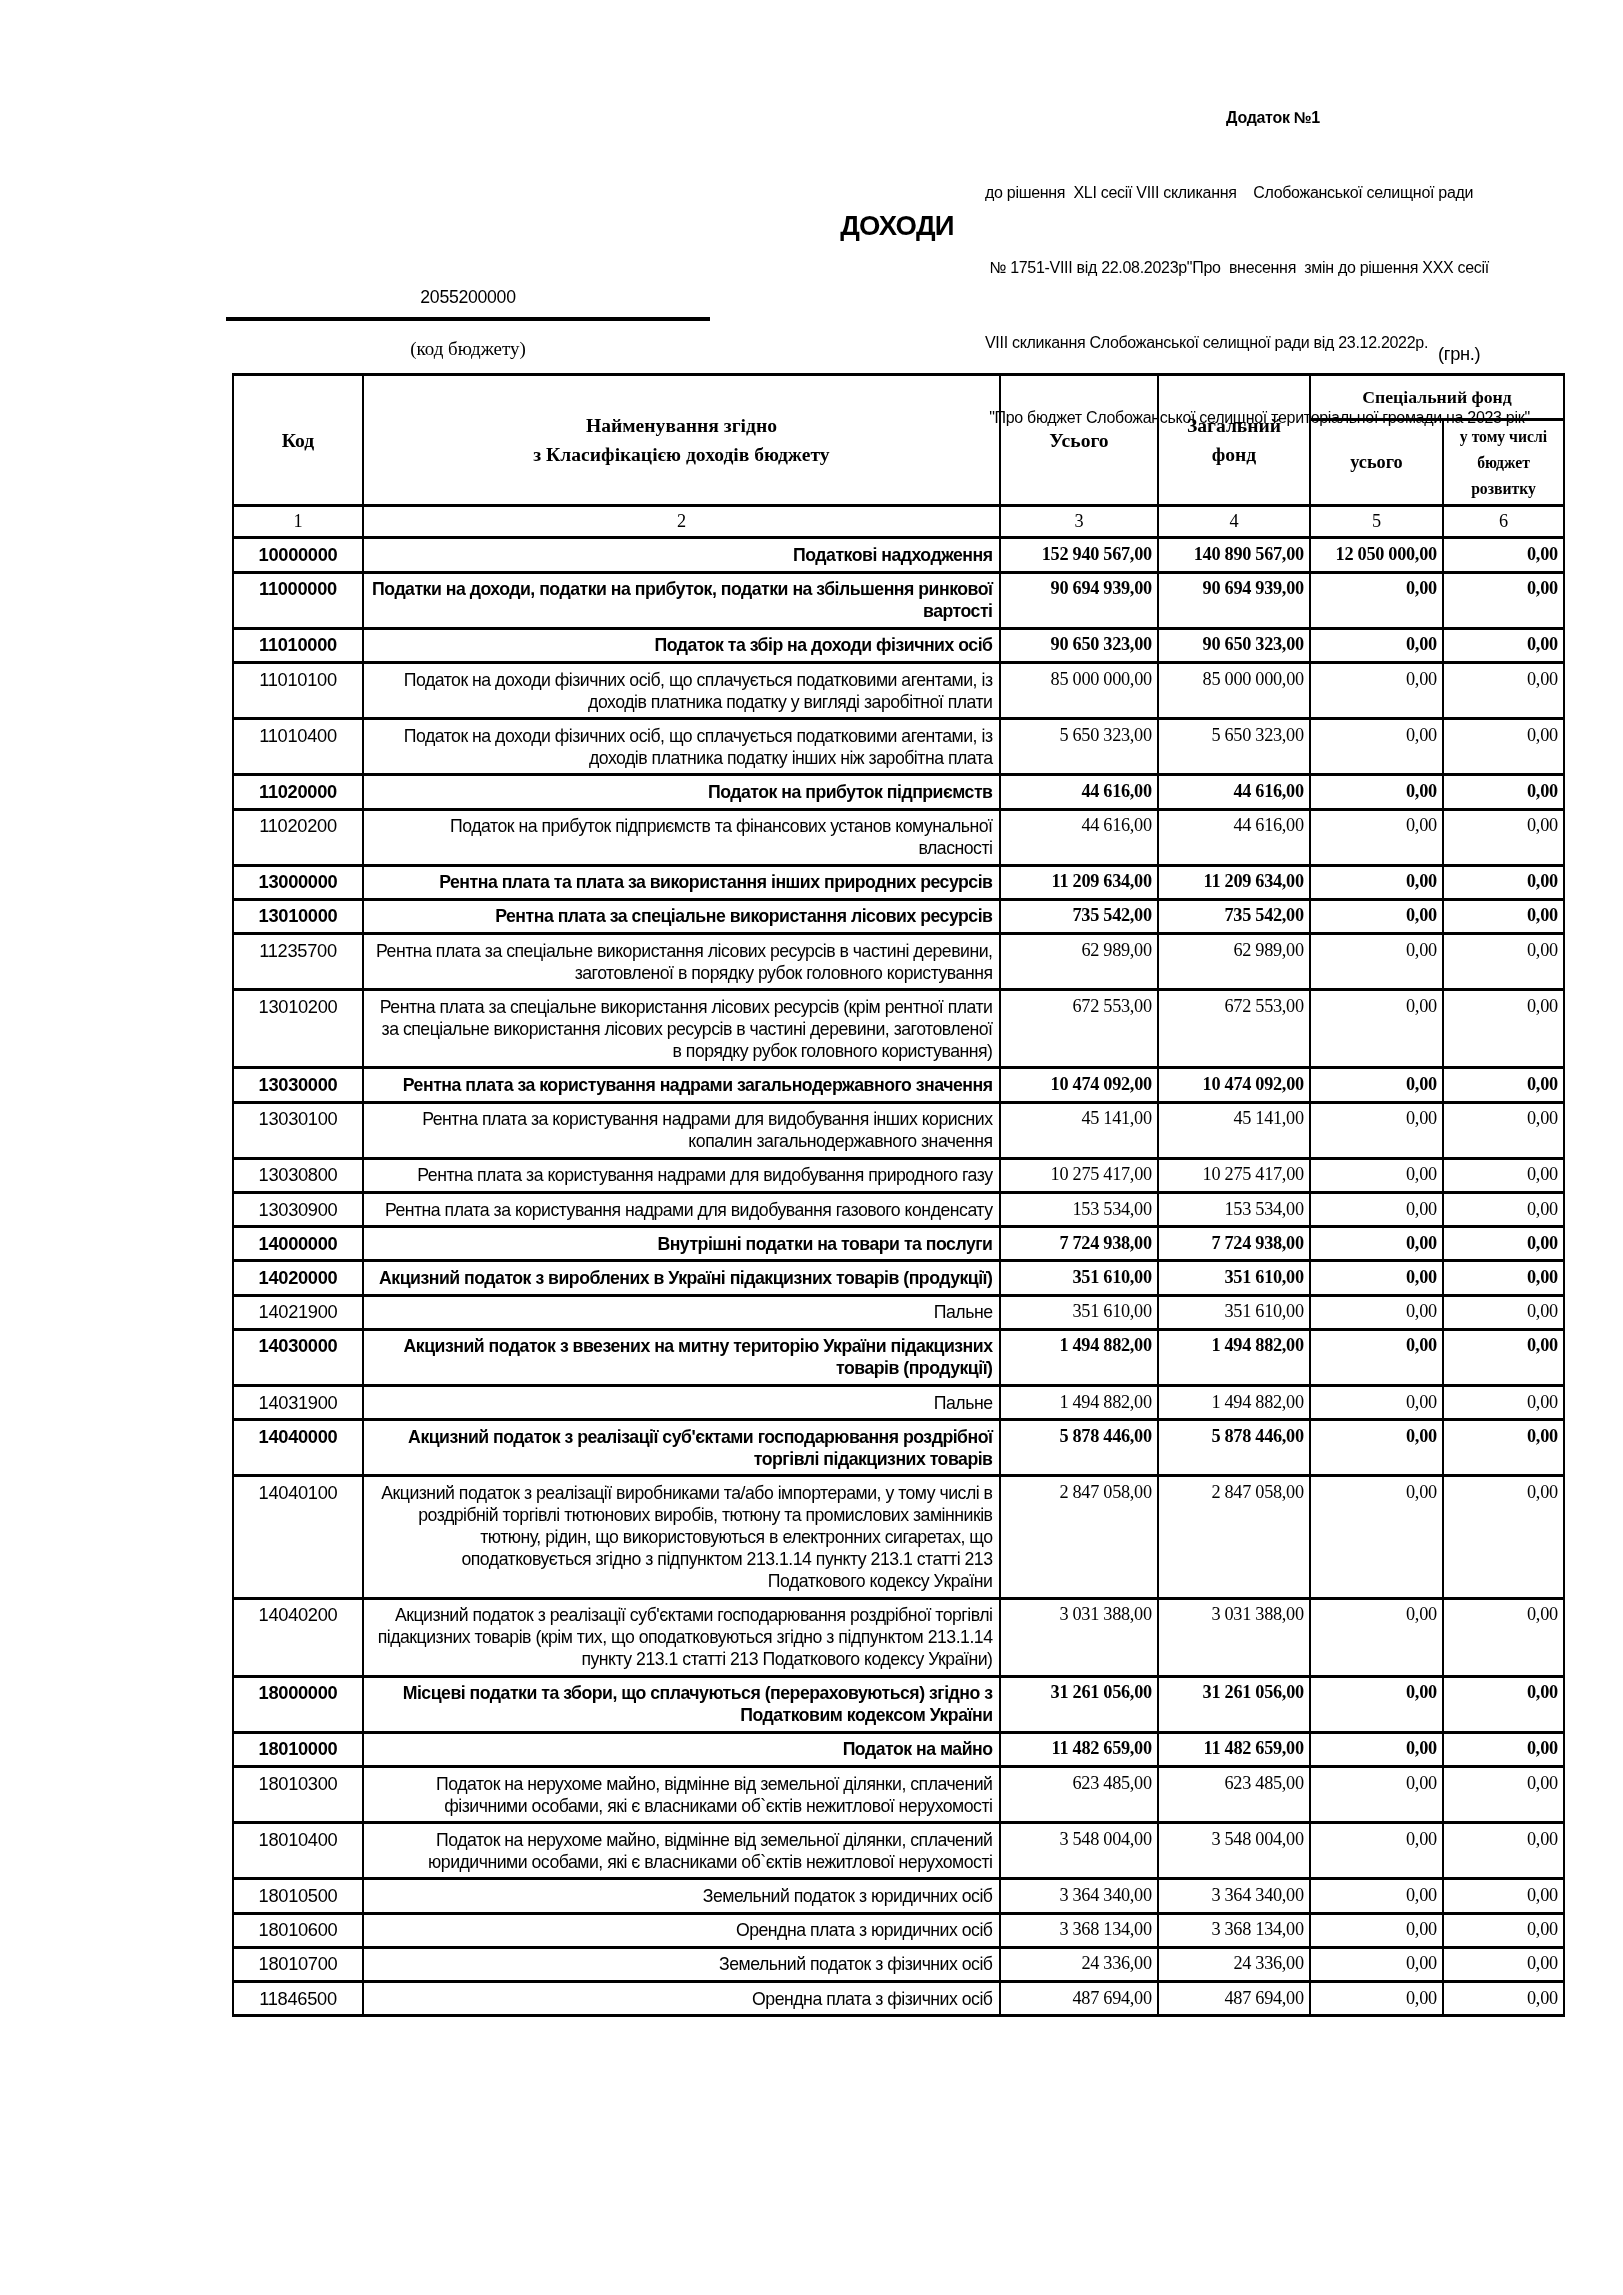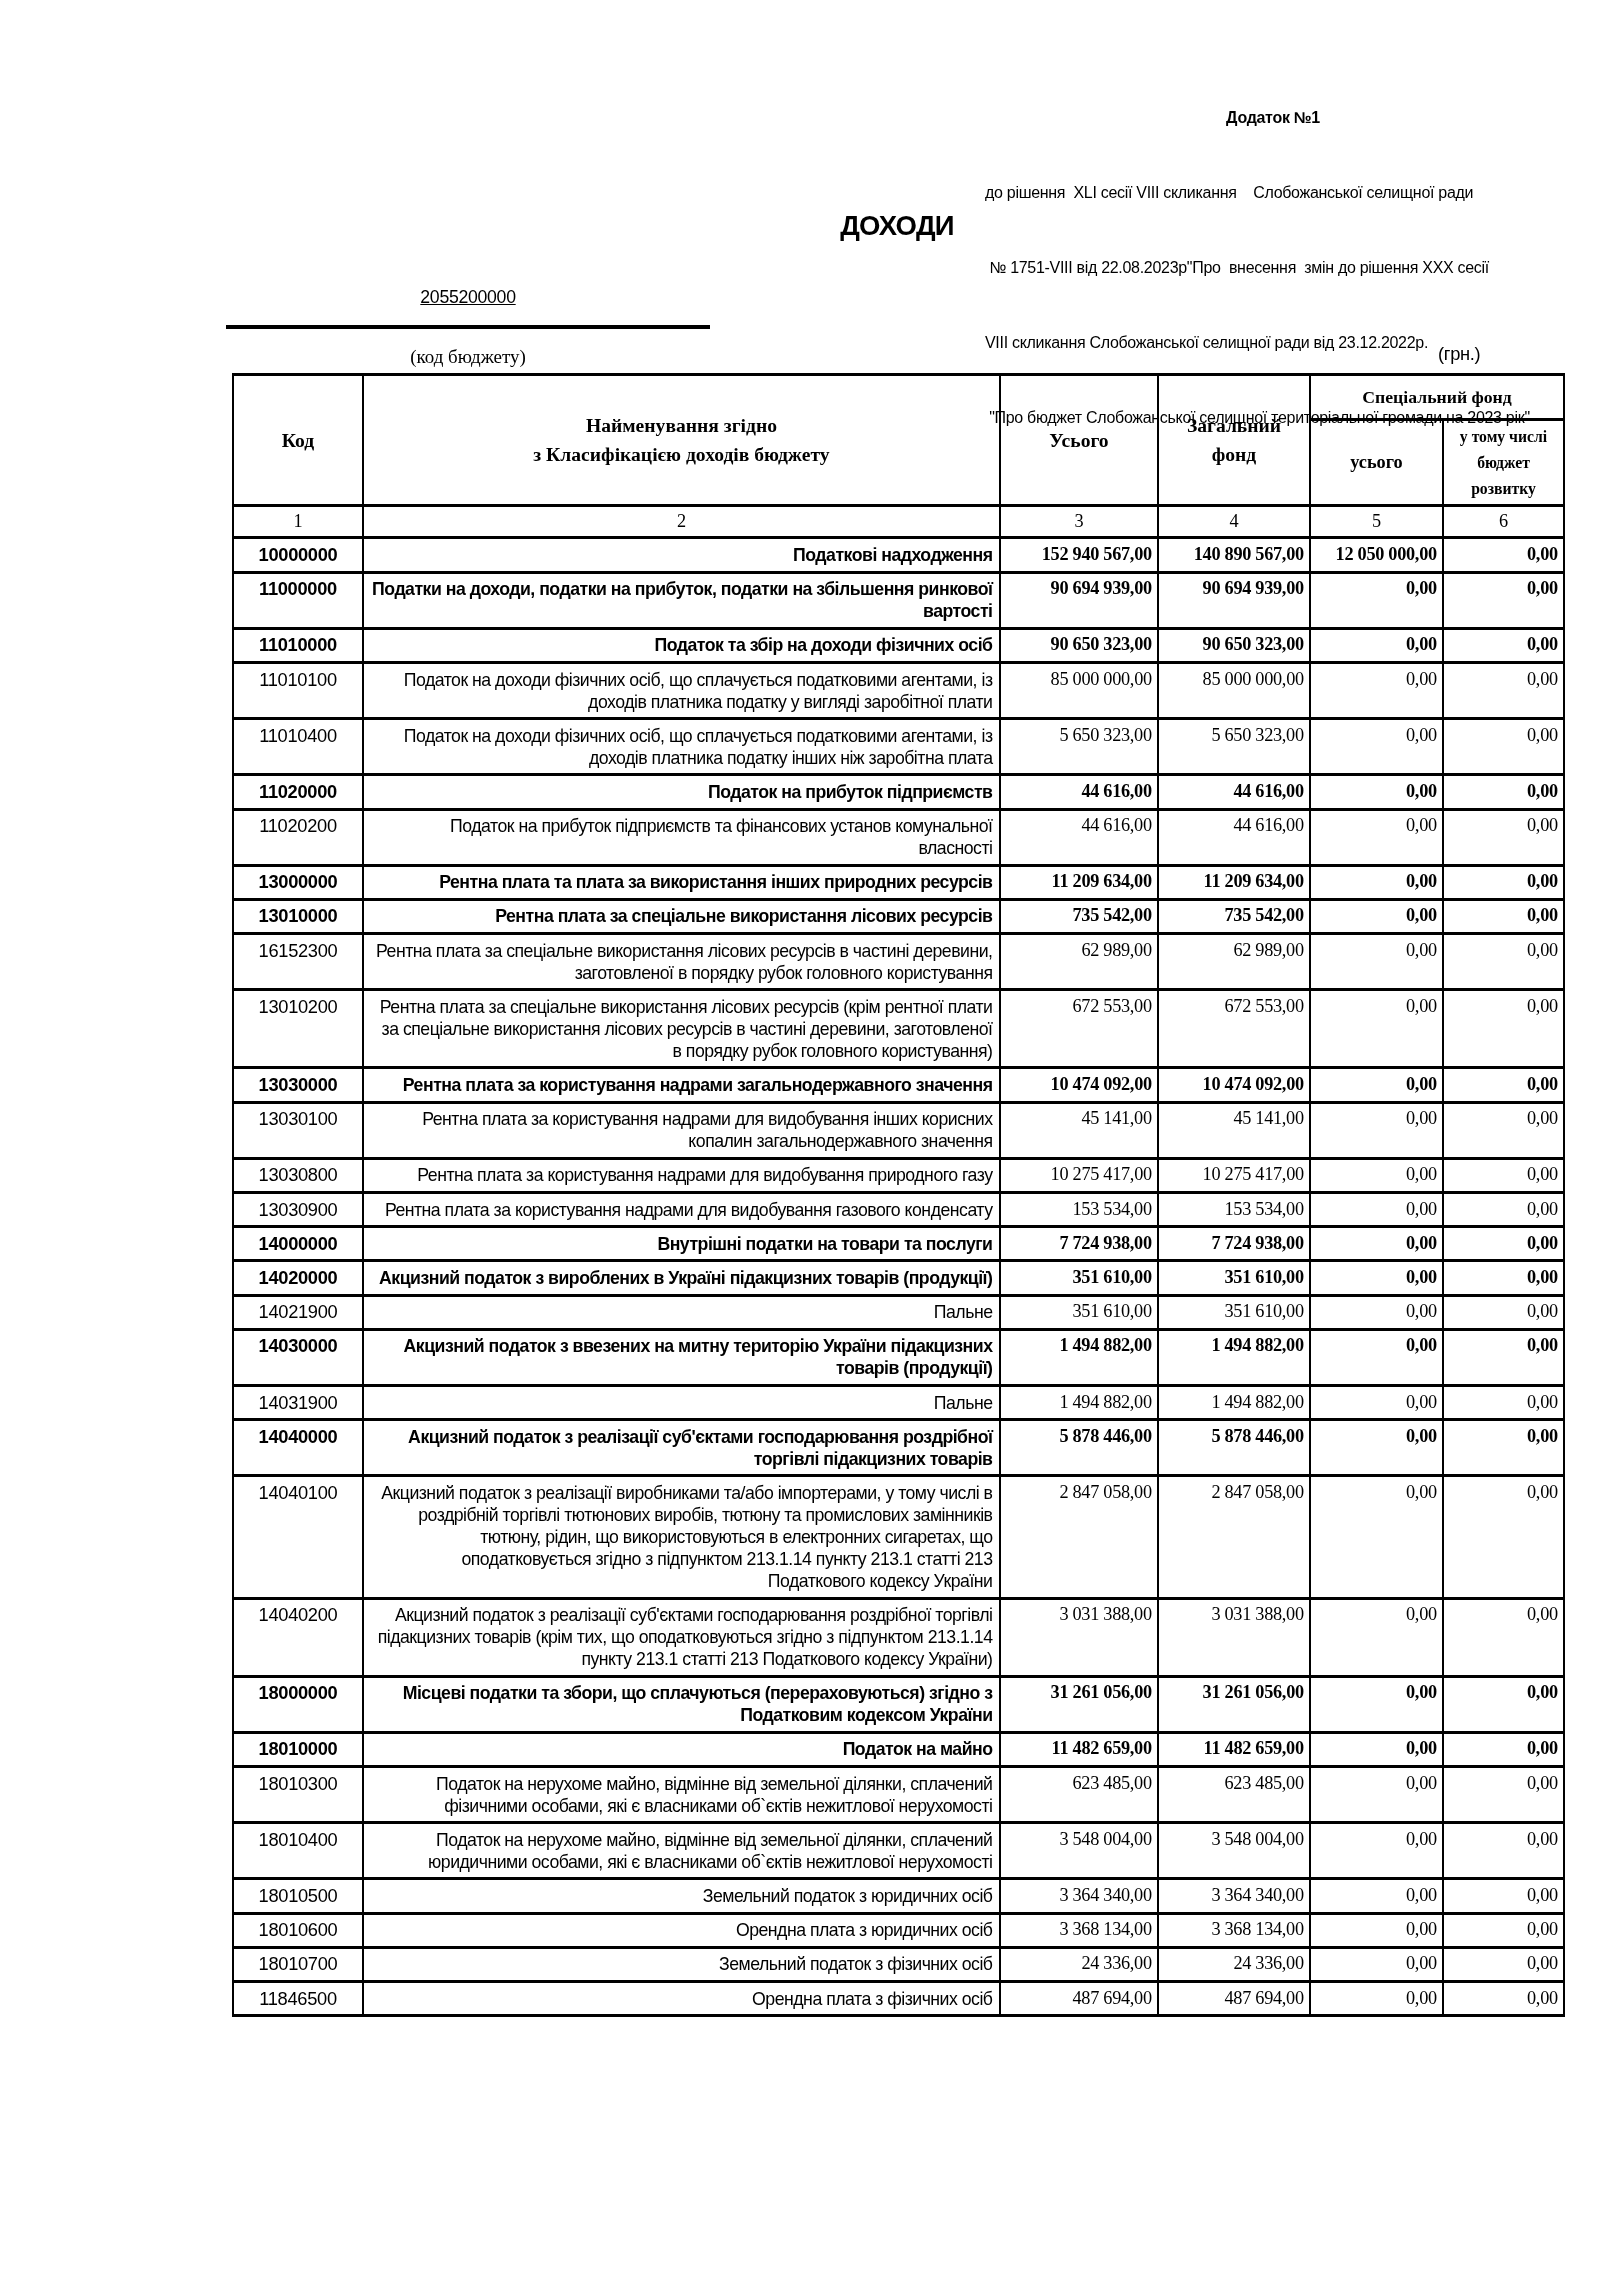--- a/index.html
+++ b/index.html
@@ -15,21 +15,21 @@
     font-size:16px;line-height:25px;letter-spacing:-0.3px;
     white-space:pre-wrap;
   }
   .apx-title{font-weight:bold;text-align:center;}
   
   .title-block{position:absolute;left:232px;top:198px;width:1330px;text-align:center;}
   .doc-title{font-size:27.5px;font-weight:bold;letter-spacing:-0.7px;margin:12px;}
   .doc-subtitle{font-size:23px;font-weight:bold;letter-spacing:-0.7px;margin:13px 0 0 0;}
   
   .code-block{position:absolute;left:226px;top:287px;width:484px;text-align:center;}
-  .code-value{font-size:17.7px;letter-spacing:-0.3px;padding-bottom:17px;border-bottom:4.6px solid #000;text-decoration:underline;}
+  .code-value{font-size:17.7px;letter-spacing:-0.3px;padding-bottom:9px;border-bottom:4.6px solid #000;}
   .code-label{font-family:"Liberation Serif",serif;font-size:19px;margin-top:17px;}
   
   .hrn-note{position:absolute;left:1438px;top:343px;font-size:18.3px;letter-spacing:-0.3px;}
   
   table.doc-table{
     position:absolute;left:232px;top:373px;width:1330px;
     border-collapse:collapse;table-layout:fixed;
   }
   .doc-table th,.doc-table td{
     border-left:2.6px solid #000;border-right:2.6px solid #000;
@@ -188,21 +188,21 @@
       </tr>
       <tr class="bold">
         <td class="code">13010000</td>
         <td class="name">Рентна плата за спеціальне використання лісових ресурсів</td>
         <td class="num">735 542,00</td>
         <td class="num">735 542,00</td>
         <td class="num">0,00</td>
         <td class="num">0,00</td>
       </tr>
       <tr>
-        <td class="code">16152300</td>
+        <td class="code">11235700</td>
         <td class="name">Рентна плата за спеціальне використання лісових ресурсів в частині деревини, заготовленої в порядку рубок головного користування</td>
         <td class="num">62 989,00</td>
         <td class="num">62 989,00</td>
         <td class="num">0,00</td>
         <td class="num">0,00</td>
       </tr>
       <tr>
         <td class="code">13010200</td>
         <td class="name">Рентна плата за спеціальне використання лісових ресурсів (крім рентної плати за спеціальне використання лісових ресурсів в частині деревини, заготовленої в порядку рубок головного користування)</td>
         <td class="num">672 553,00</td>

